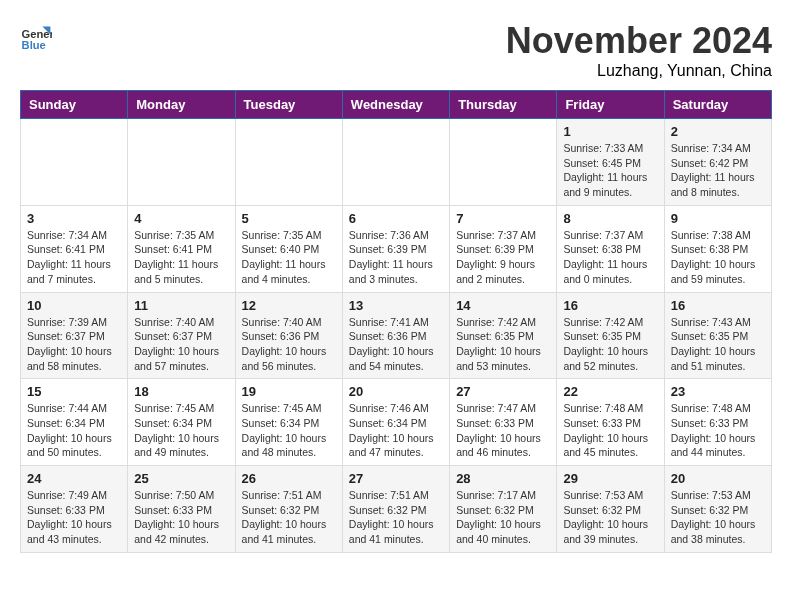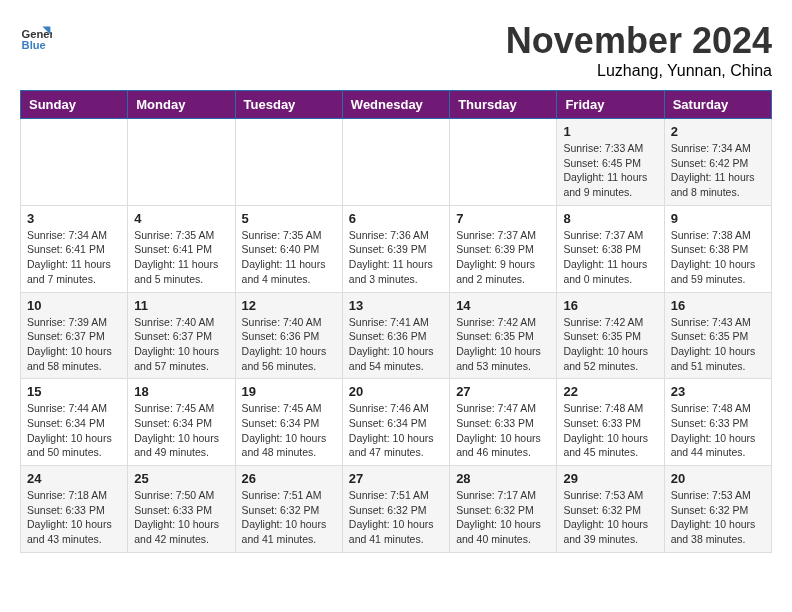--- a/index.html
+++ b/index.html
@@ -298,21 +298,21 @@
             <div>Sunrise: 7:48 AM</div>
             <div>Sunset: 6:33 PM</div>
             <div>Daylight: 10 hours and 44 minutes.</div>
           </div>
         </td>
       </tr>
       <tr>
         <td>
           <div class="day-number">24</div>
           <div class="day-info">
-            <div>Sunrise: 7:18 AM</div>
+            <div>Sunrise: 7:49 AM</div>
             <div>Sunset: 6:33 PM</div>
             <div>Daylight: 10 hours and 43 minutes.</div>
           </div>
         </td>
         <td>
           <div class="day-number">25</div>
           <div class="day-info">
             <div>Sunrise: 7:50 AM</div>
             <div>Sunset: 6:33 PM</div>
             <div>Daylight: 10 hours and 42 minutes.</div>

